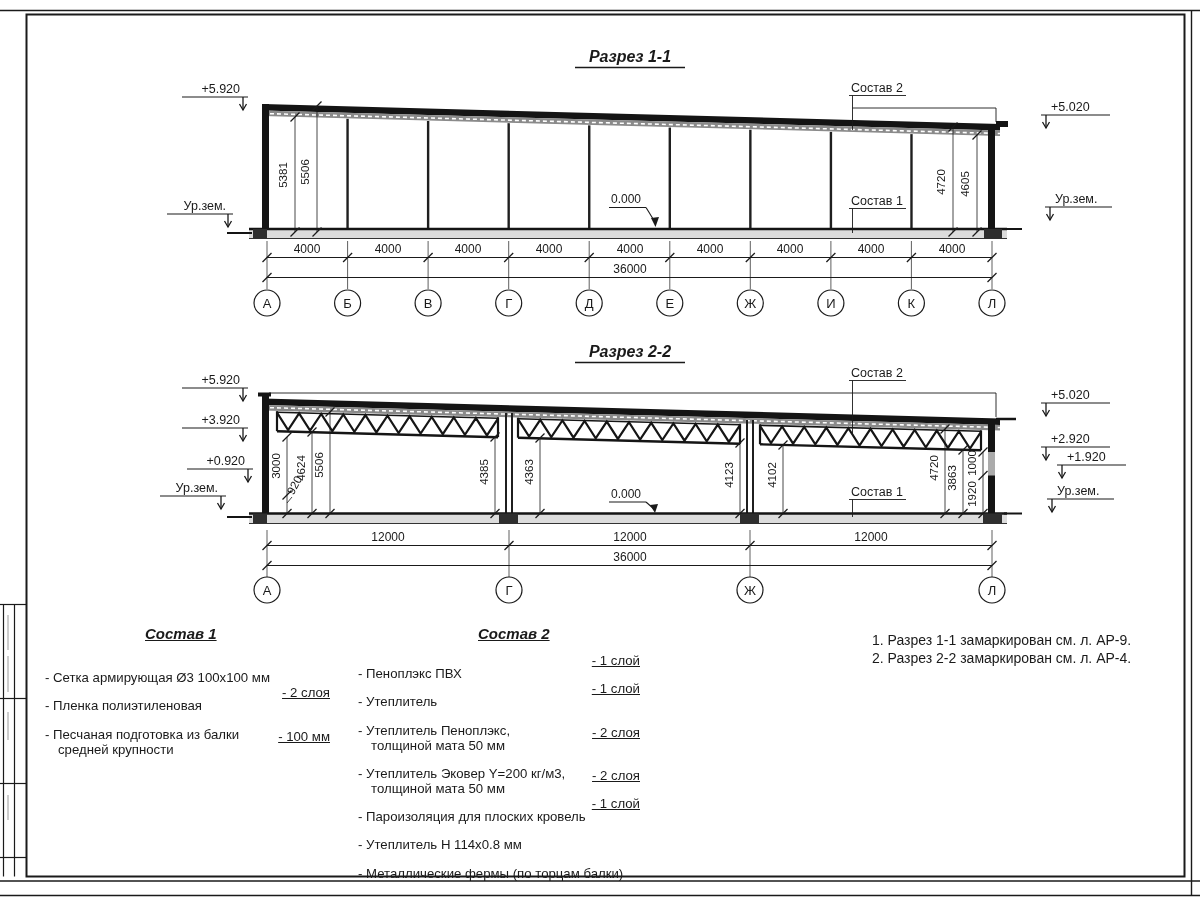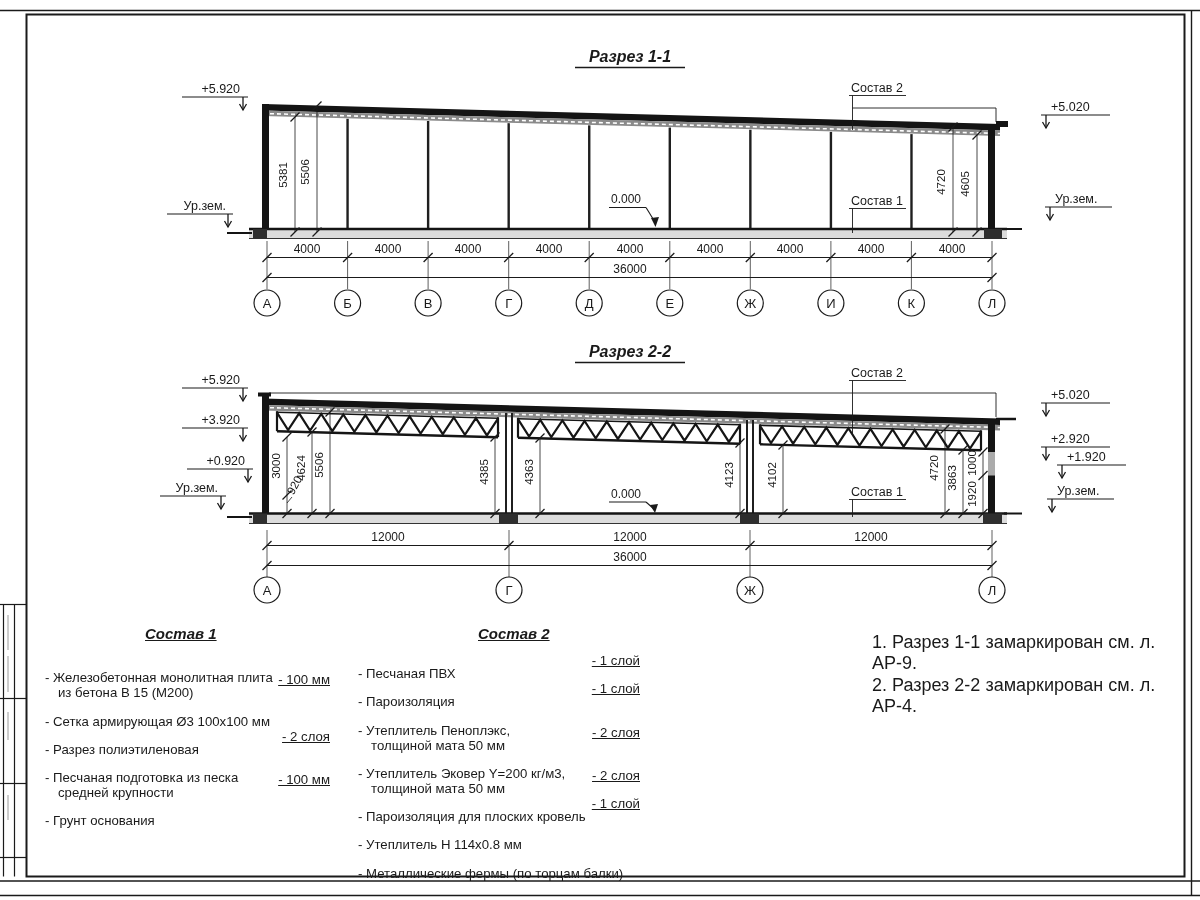--- a/index.html
+++ b/index.html
@@ -388,49 +388,41 @@
     <text class="t13m" x="267" y="595">А</text>
     <text class="t13m" x="509" y="595">Г</text>
     <text class="t13m" x="750" y="595">Ж</text>
     <text class="t13m" x="992" y="595">Л</text>
   </g>
 </svg>
 
 <div class="txtblock" style="left:45px;top:625px;width:285px;">
   <div class="listtitle" style="margin-left:100px;margin-bottom:28px;">Состав 1</div>
   <div class="mitem">
-    <span class="l0">- Железобетонная  монолитная плита</span>
-    <span class="l1">из бетона В 15 (М200)</span>
-    <span class="val">- 100 мм</span>
-  </div>
-  <div class="mitem">
     <span class="l0">- Сетка армирующая Ø3 100х100 мм</span>
   </div>
   <div class="mitem">
-    <span class="l0">- Разрез полиэтиленовая</span>
+    <span class="l0">- Пленка полиэтиленовая</span>
     <span class="val">-  2 слоя</span>
   </div>
   <div class="mitem">
-    <span class="l0">- Песчаная подготовка из песка</span>
+    <span class="l0">- Песчаная подготовка из балки</span>
     <span class="l1">средней крупности</span>
     <span class="val">- 100 мм</span>
   </div>
-  <div class="mitem">
-    <span class="l0">- Грунт основания</span>
-  </div>
 </div>
 
 <div class="txtblock" style="left:358px;top:625px;width:282px;">
   <div class="listtitle" style="margin-left:120px;margin-bottom:24px;">Состав 2</div>
   <div class="mitem">
-    <span class="l0">- Песчаная ПВХ</span>
+    <span class="l0">- Пеноплэкс ПВХ</span>
     <span class="val">- 1 слой</span>
   </div>
   <div class="mitem">
-    <span class="l0">- Пароизоляция</span>
+    <span class="l0">- Утеплитель</span>
     <span class="val">- 1 слой</span>
   </div>
   <div class="mitem">
     <span class="l0">- Утеплитель Пеноплэкс,</span>
     <span class="l1">толщиной мата 50 мм</span>
     <span class="val">- 2 слоя</span>
   </div>
   <div class="mitem">
     <span class="l0">- Утеплитель Эковер Y=200 кг/м3,</span>
     <span class="l1">толщиной мата 50 мм</span>
@@ -441,18 +433,18 @@
     <span class="val">- 1 слой</span>
   </div>
   <div class="mitem">
     <span class="l0">- Утеплитель Н 114х0.8 мм</span>
   </div>
   <div class="mitem">
     <span class="l0">- Металлические фермы (по торцам балки)</span>
   </div>
 </div>
 
-<div class="txtblock notes" style="left:872px;top:632px;width:310px;font-size:18px;">
+<div class="txtblock notes" style="left:872px;top:632px;width:310px;font-size:14px;">
   <div>1. Разрез 1-1 замаркирован см. л. АР-9.</div>
   <div>2. Разрез 2-2 замаркирован см. л. АР-4.</div>
 </div>
 
 </div>
 
 </body></html>

